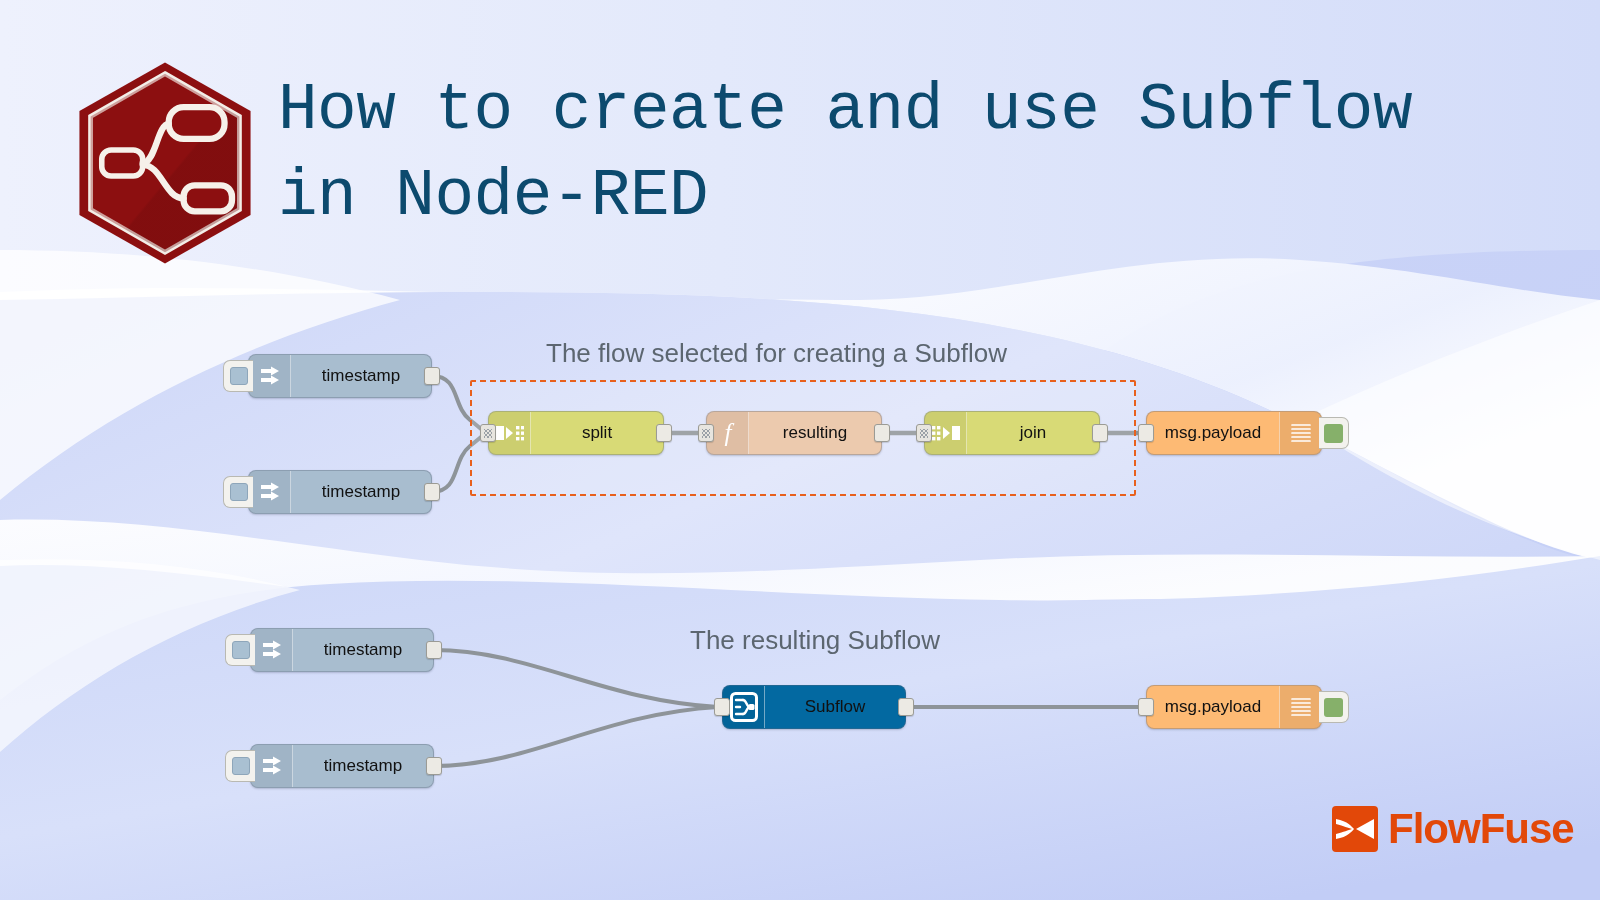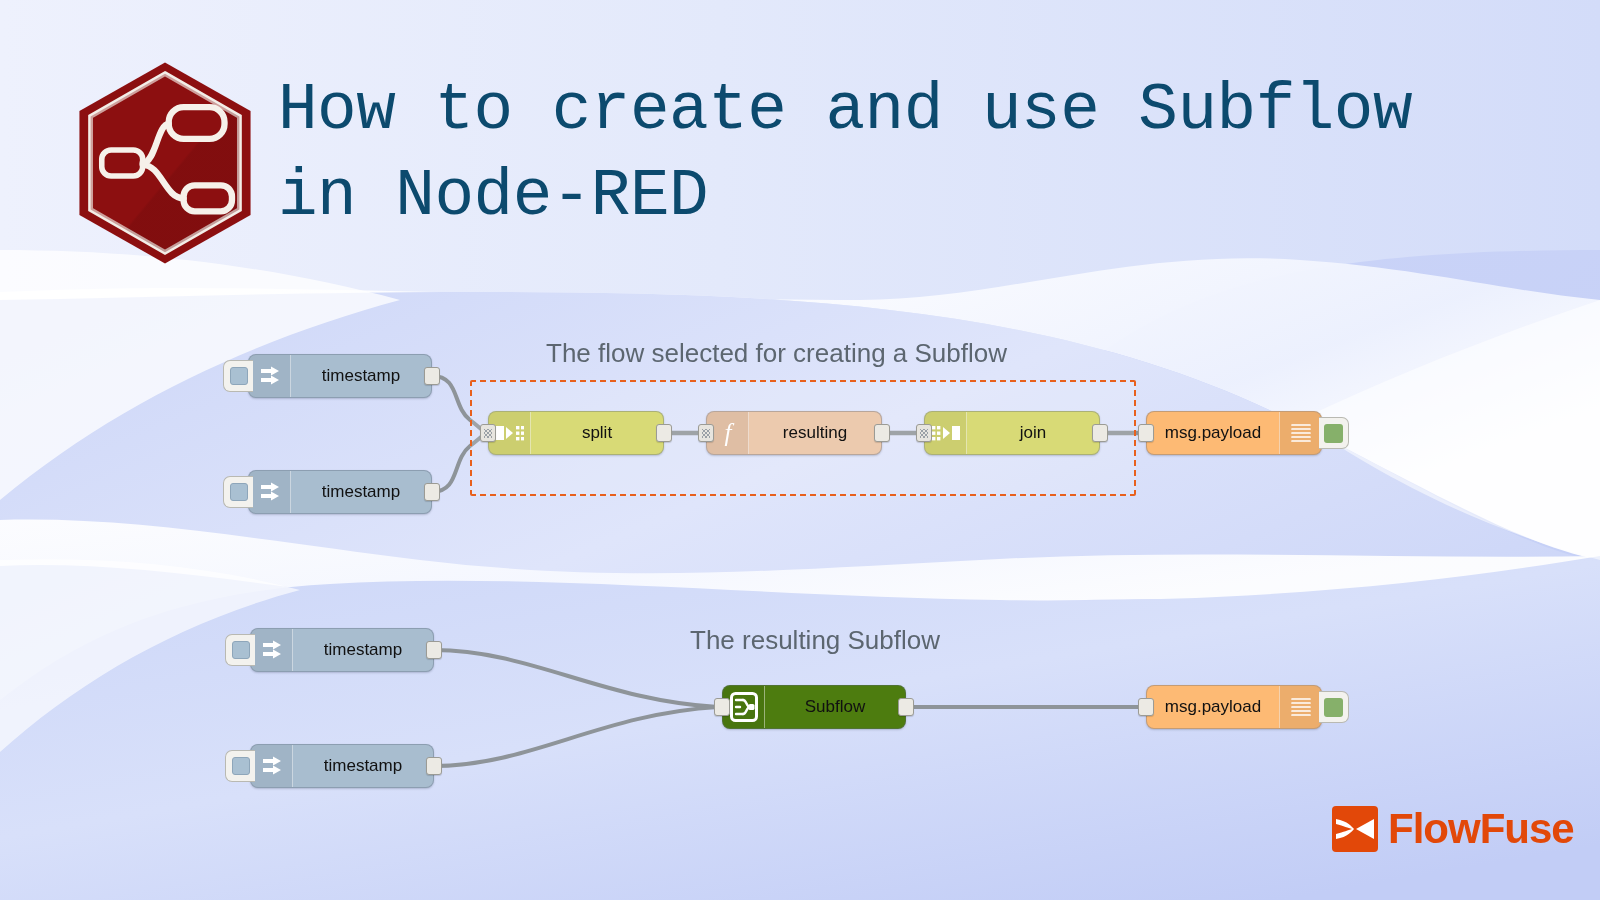--- a/index.html
+++ b/index.html
@@ -144,21 +144,21 @@
     border-radius: 3px;
   }
 
   
   .n-inject   { background:#a8bdcf; }
   .n-inject .iconbox { background: rgba(0,0,0,.045); }
   .n-split,
   .n-join     { background:#d8da76; }
   .n-function { background:#eccaae; }
   .n-debug    { background:#fdba74; }
-  .n-subflow  { background:#4d7c0f; }
+  .n-subflow  { background:#0369a1; }
 
   
   #selection {
     position: absolute;
     left: 470px; top: 380px;
     width: 666px; height: 116px;
     border: 2px dashed #e8601c;
     background: rgba(255,255,255,.14);
     border-radius: 2px;
   }

